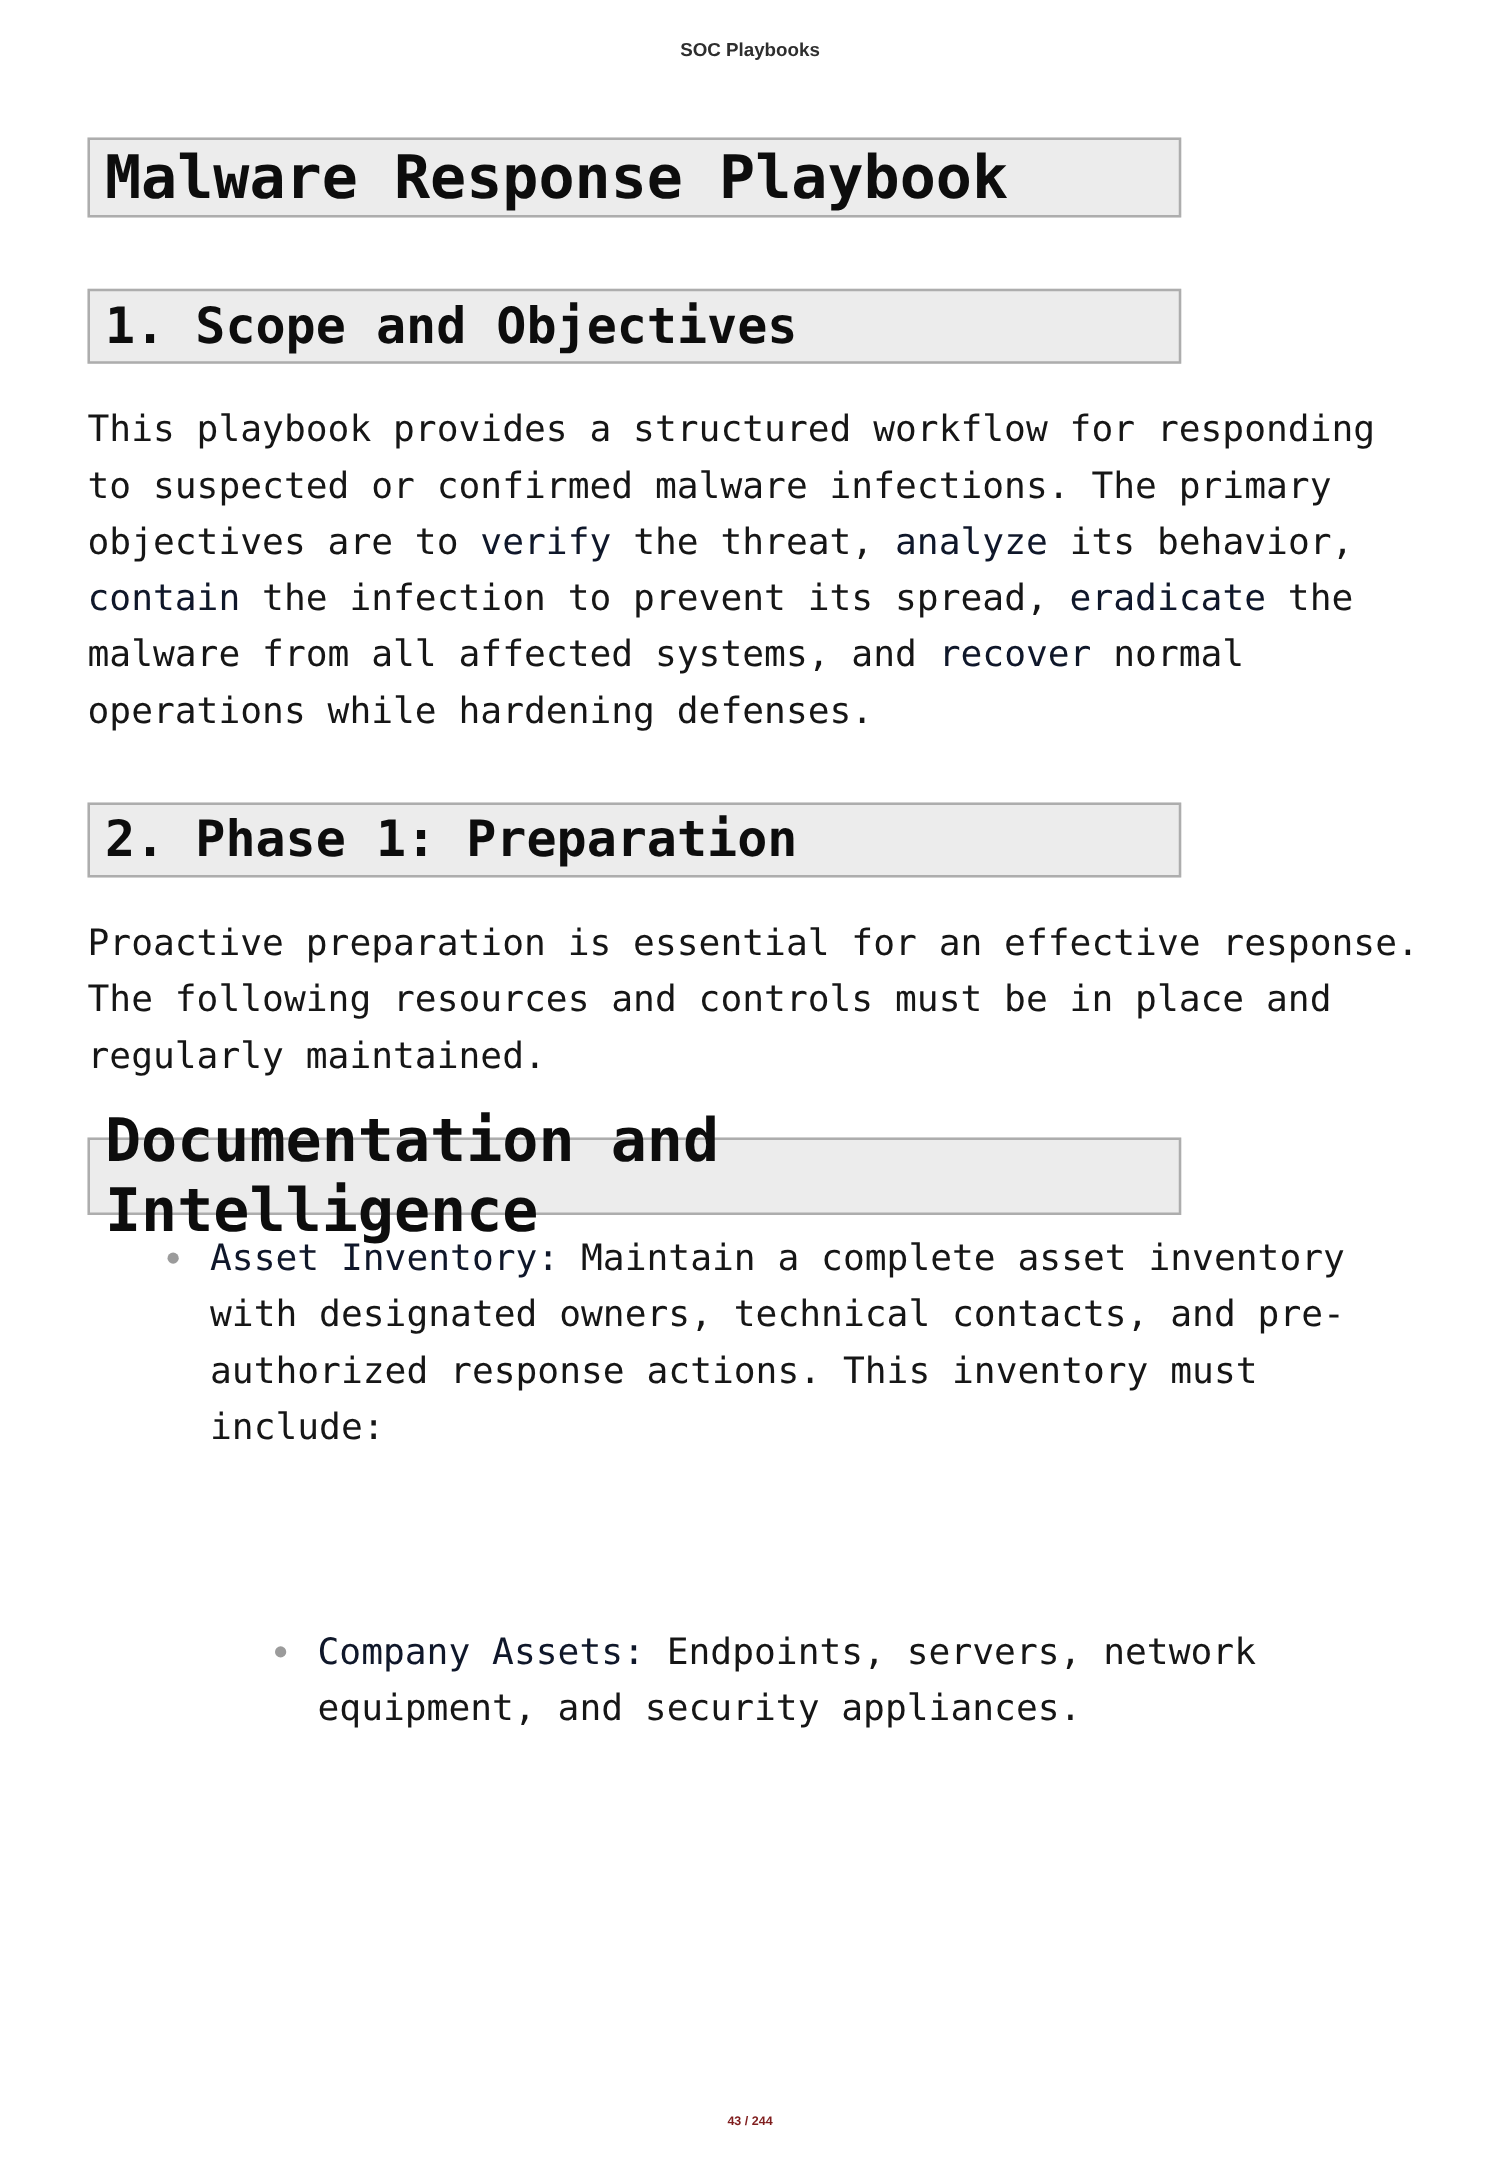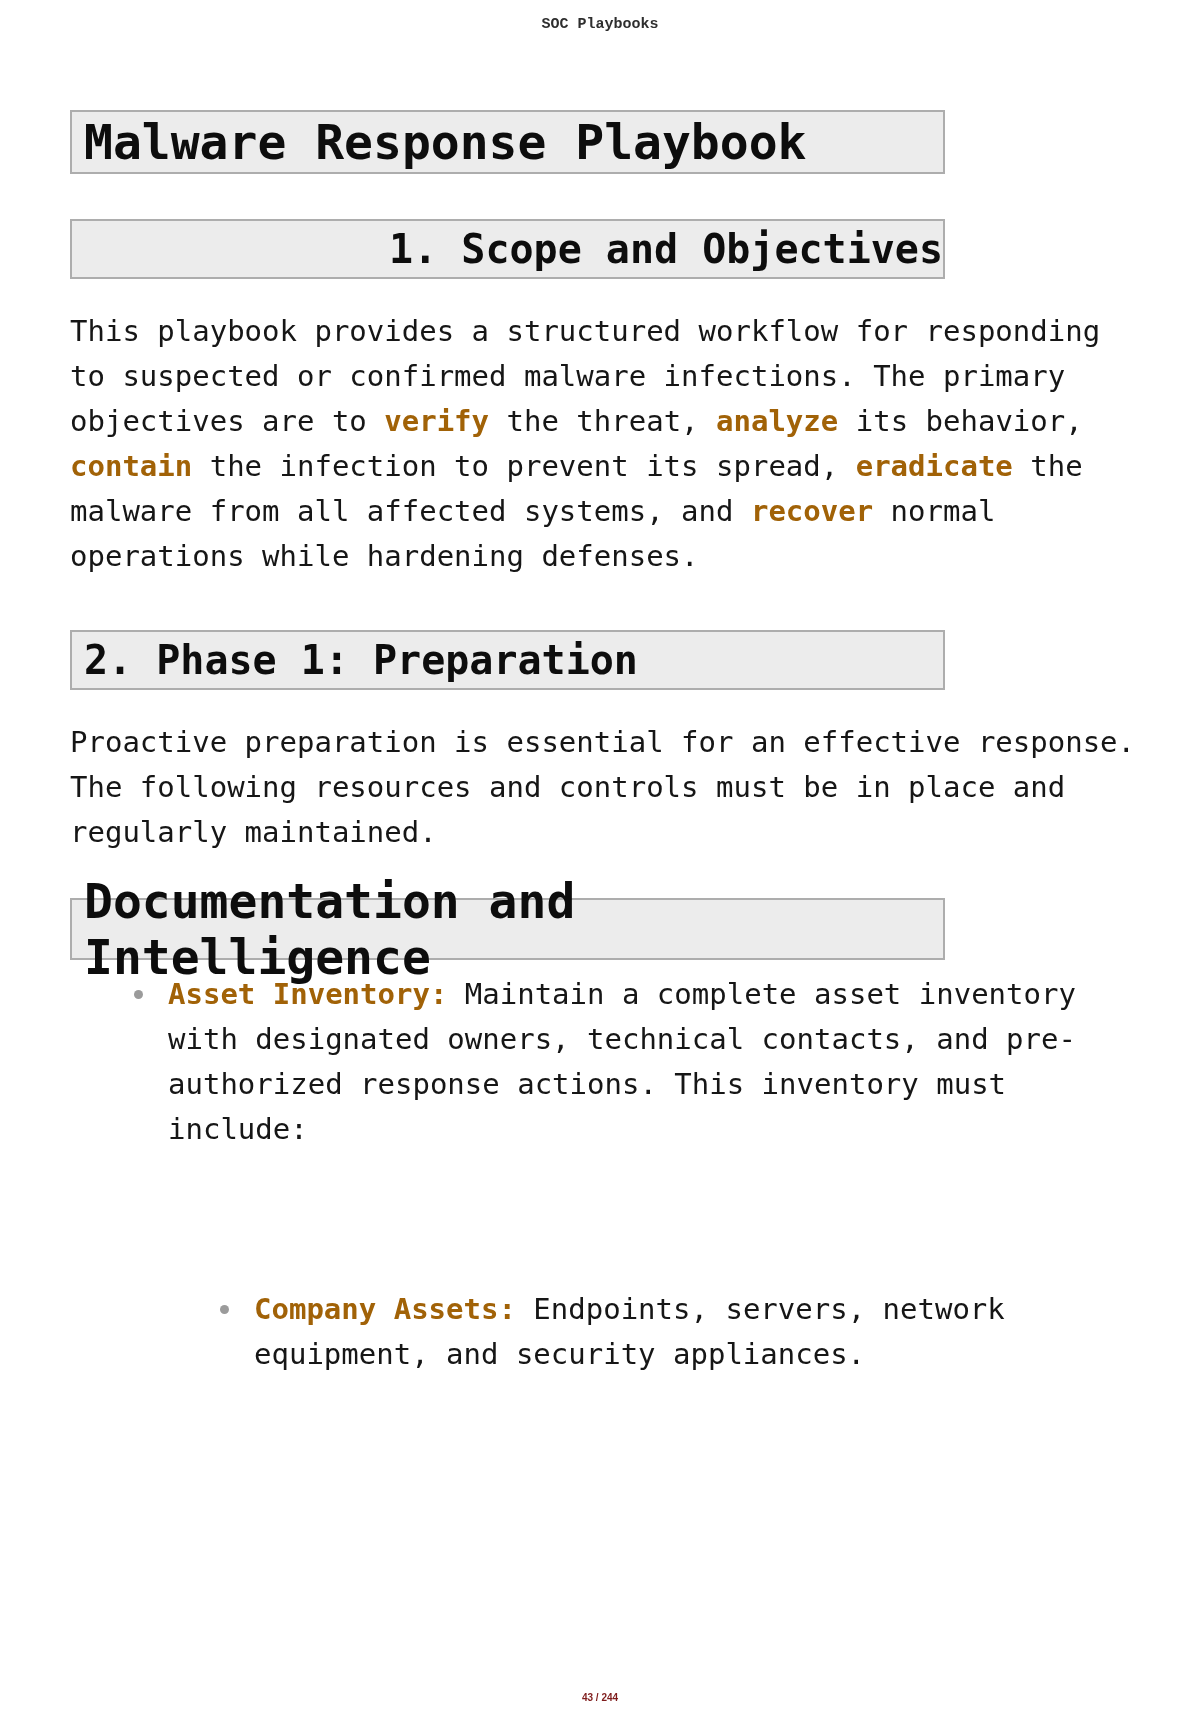--- a/index.html
+++ b/index.html
@@ -7,24 +7,24 @@
     position: relative;
     width: 1200px;
     height: 1733px;
     background: #ffffff;
     font-family: "DejaVu Sans Mono", monospace;
     color: #161616;
     overflow: hidden;
   }
   .running-header {
     position: absolute;
-    top: 16px; left: 0;
+    top: 32px; left: 0;
     width: 100%;
     text-align: center;
-    font-family: Liberation Mono, monospace;
+    font-family: Liberation Sans, sans-serif;
     font-weight: bold;
     font-size: 15px;
     color: #2e2e2e;
   }
   .running-footer {
     position: absolute;
     top: 1692px; left: 0;
     width: 100%;
     text-align: center;
     font-family: "Liberation Sans", sans-serif;
@@ -35,38 +35,38 @@
   .content {
     padding: 46px 20px 0 70px;
   }
   .para, .blist li {
     font-size: 29px;
     line-height: 45px;
     white-space: pre-wrap;
     margin: 0;
   }
   .accent {
-    color: #a16207;
-    font-weight: bold;
+    color: #0f172a;
+    font-weight: normal;
   }
   .hbox {
     box-sizing: border-box;
     width: 875px;
     background: #ececec;
     border: 2px solid #adadad;
     display: flex;
     align-items: center;
     padding: 0 0 0 12px;
     margin: 0;
     font-weight: bold;
     color: #0d0d0d;
   }
   .h1 { height: 64px; font-size: 48px; margin-top: 64px; }
   .h2 { height: 60px; font-size: 40px; }
-  .h2-scope { margin-top: 45px; justify-content: flex-end; }
+  .h2-scope { margin-top: 57px; }
   .h2-phase { margin-top: 51px; }
   .h3 { height: 62px; font-size: 48px; margin-top: 43px; }
   .para { margin-top: 30px; }
   .blist { list-style: none; margin: 0; padding: 0; }
   .blist li { position: relative; }
   .blist li::before {
     content: "";
     position: absolute;
     width: 9px; height: 9px;
     border-radius: 50%;

